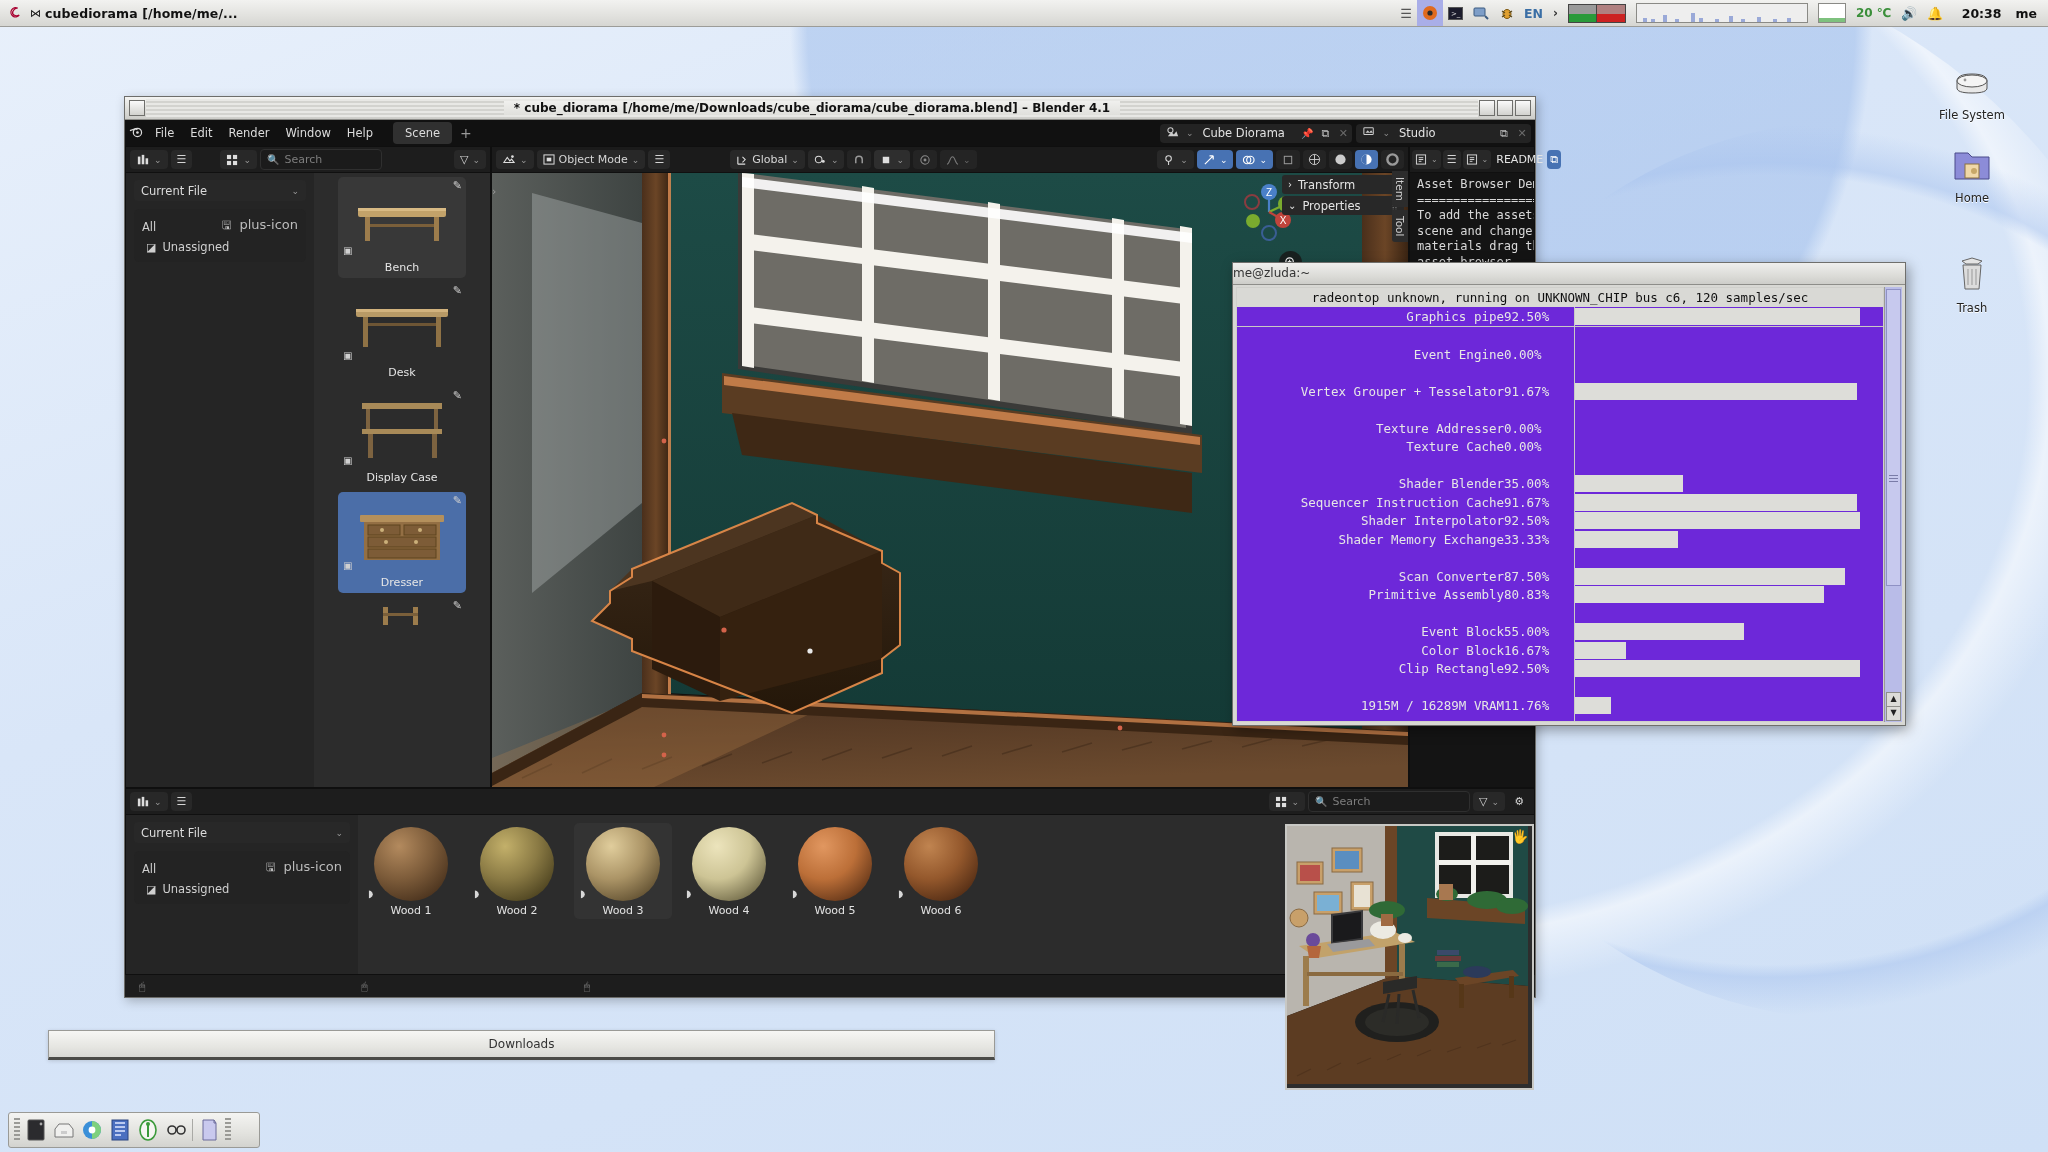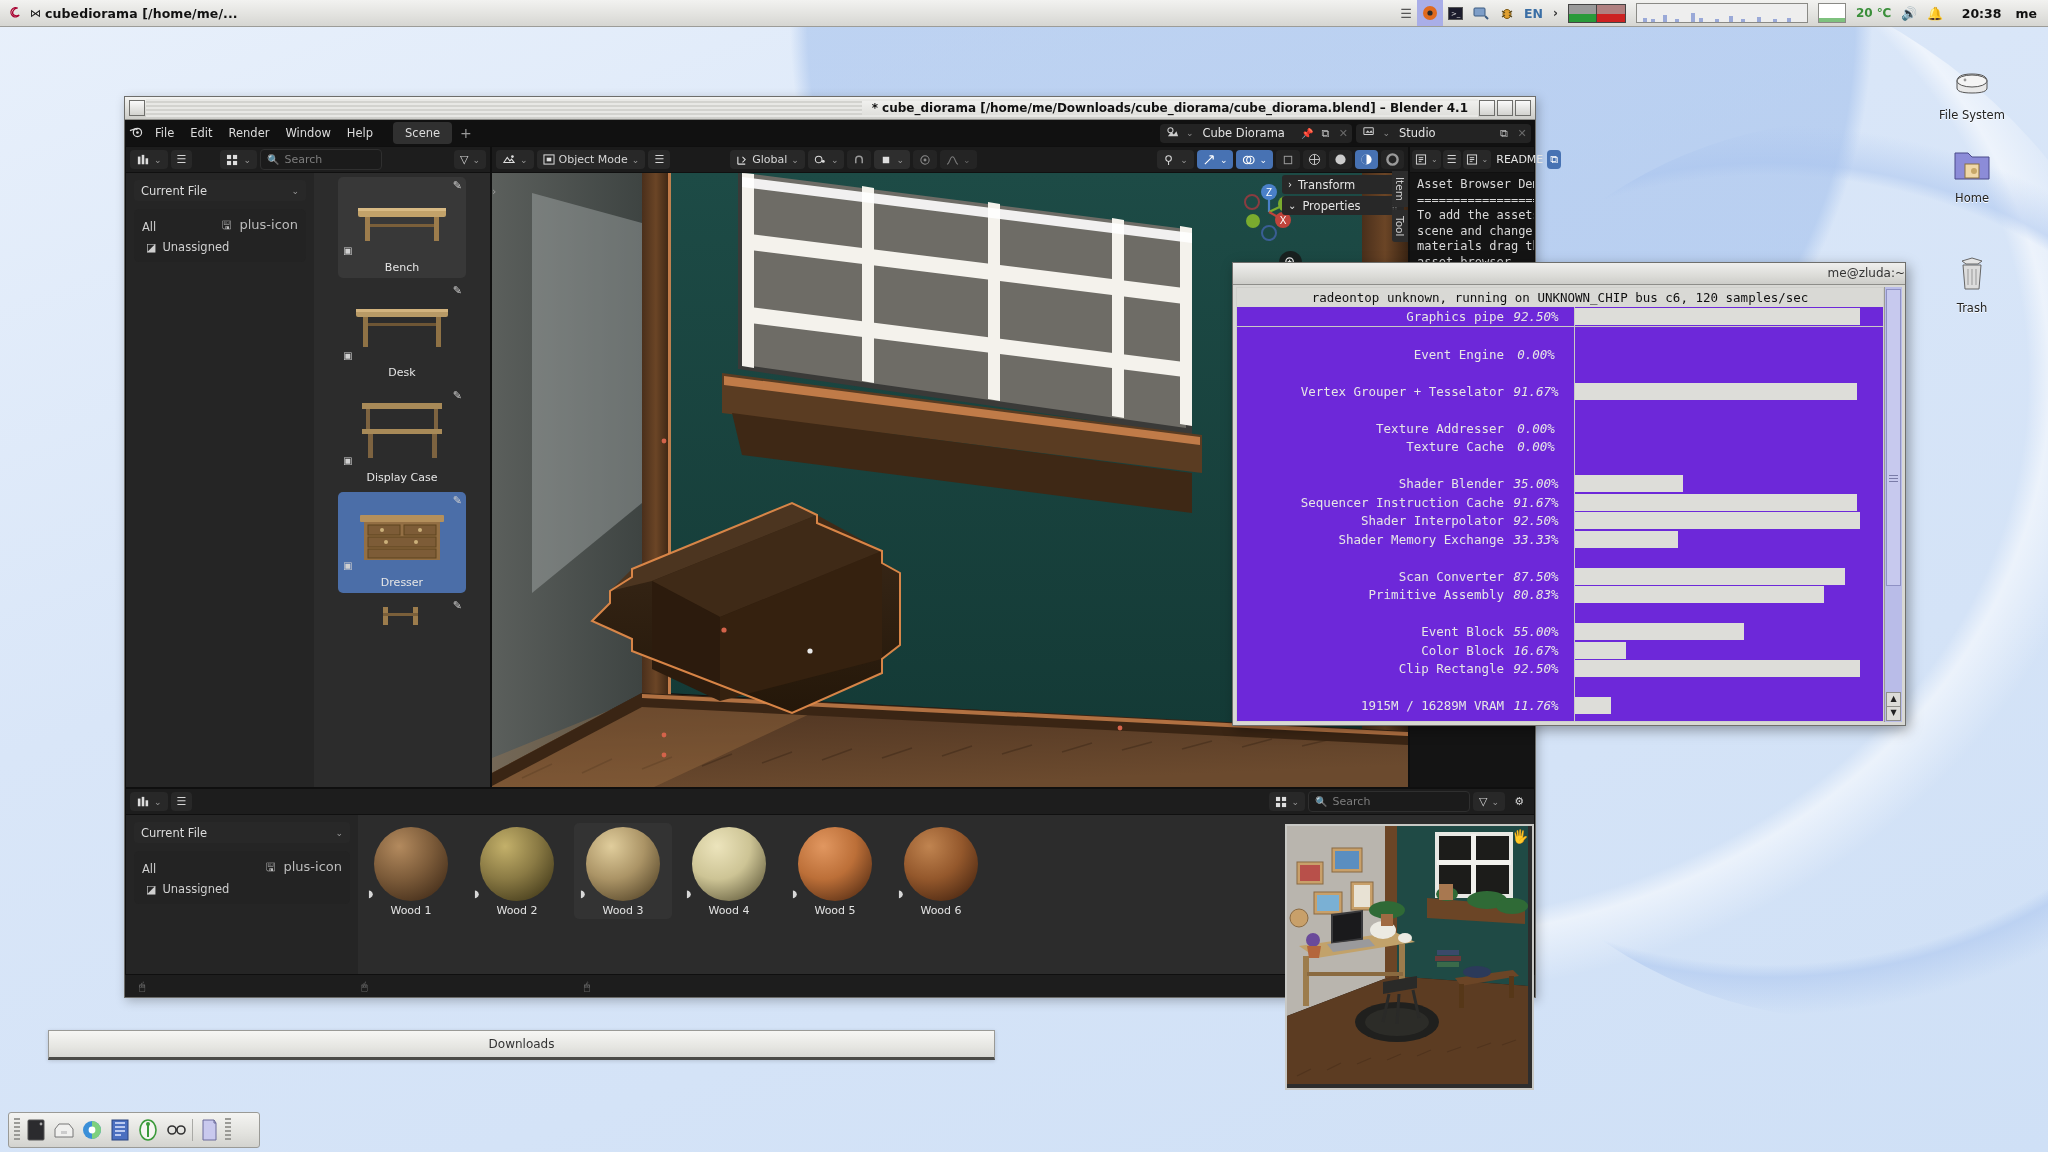--- a/index.html
+++ b/index.html
@@ -45,21 +45,21 @@
   .deskicon{position:absolute;width:120px;text-align:center;font-size:11.5px;color:#222;
      text-shadow:0 1px 0 #fff;cursor:default;}
   .deskicon .gl{display:block;height:46px;line-height:46px;font-size:34px;}
   
   #blender{position:absolute;left:124px;top:96px;width:1410px;height:900px;
     background:#b8b8b4;border:1px solid #6d6d6a;box-shadow:2px 3px 10px rgba(0,0,0,.25);}
   .wtitle{height:22px;display:flex;align-items:center;
      background:linear-gradient(#f4f4f2,#dcdcd8 60%,#cdcdc9);
      border-bottom:1px solid #8d8d89;font-size:12px;color:#111;padding:0 3px;}
   .wtitle .tbtn{width:14px;height:14px;border:1px solid #6f6f6c;background:linear-gradient(#fafafa,#d2d2ce);margin:0 1px;}
-  .wtitle .tt{flex:1;text-align:right;font-weight:bold;font-size:12px;
+  .wtitle .tt{flex:1;text-align:center;font-weight:bold;font-size:12px;
      background:repeating-linear-gradient(#e8e8e5 0 2px,#d3d3cf 2px 4px);
      height:18px;line-height:18px;overflow:hidden;white-space:nowrap;}
   .wtitle .tt span{background:linear-gradient(#f0f0ee,#e0e0dc);padding:0 10px;}
   
   #bl-body{position:absolute;left:0;right:0;top:23px;bottom:0;background:#1d1d1d;
      font-family:"DejaVu Sans","Liberation Sans",sans-serif;}
   #bl-topbar{height:26px;background:#111111;display:flex;align-items:center;
      border-bottom:1px solid #0c0c0c;color:#dcdcdc;font-size:11.5px;}
   #bl-topbar .bl-logo{width:22px;text-align:center;font-size:13px;color:#ddd;}
   #bl-topbar .mi{padding:3px 8px;border-radius:3px;cursor:default;}
@@ -115,32 +115,32 @@
   
   #bl-status{position:absolute;left:0;right:0;bottom:0;height:22px;background:#1d1d1d;
      display:flex;align-items:center;color:#9a9a9a;font-size:10.5px;gap:26px;padding-left:14px;border-top:1px solid #0f0f0f;}
   #bl-ver{margin-left:auto;padding-right:12px;color:#bdbdbd;font-size:11px;}
   
   #preview{position:absolute;border:2px solid #c8c8c4;overflow:hidden;background:#2d2d2d;}
   
   #term{position:absolute;left:1232px;top:262px;width:672px;height:462px;
      background:#d8d8d4;border:1px solid #6f6f6c;box-shadow:3px 4px 12px rgba(0,0,0,.35);}
   #term .ttl{height:21px;background:linear-gradient(#efefed,#dcdcd8 60%,#cdcdc9);
-     border-bottom:1px solid #8d8d89;text-align:right;font-size:12px;color:#333;line-height:21px;}
+     border-bottom:1px solid #8d8d89;text-align:left;font-size:12px;color:#333;line-height:21px;}
   #term .tbody{position:absolute;left:3px;right:3px;top:24px;bottom:3px;background:#6d28d9;display:flex;}
   #term .tmain{flex:1;display:flex;flex-direction:column;border:1px solid #cfcfcb;}
   .rt-head{background:#d9d9d5;color:#101010;text-align:center;
      font-family:"DejaVu Sans Mono","Liberation Mono",monospace;font-size:12.5px;padding:2px 0;}
   .rt-grid{flex:1;display:flex;}
   .rt-left{width:337px;border-right:1px solid #c9c9c5;}
   .rt-right{flex:1;position:relative;}
   .rt-row{height:18.5px;display:flex;align-items:center;justify-content:flex-end;
      font-family:"DejaVu Sans Mono","Liberation Mono",monospace;font-size:12.5px;color:#e6e6e6;padding-right:6px;}
   .rt-row .lbl{text-align:right;}
-  .rt-row .pct{width:64px;text-align:center;font-style:italic;}
+  .rt-row .pct{width:64px;text-align:left;}
   .rt-row.gap{height:18.5px;}
   .bar{height:18.5px;display:flex;align-items:center;}
   .bar i{display:block;height:17px;background:#ddddd9;}
   .rt-sep{height:1px;background:#c9c9c5;}
   .tscroll{width:17px;background:#b9bce8;border-left:1px solid #9a9a96;position:relative;}
   .tscroll .thumbv{position:absolute;left:1px;right:1px;top:2px;height:295px;background:#c7c9ee;border:1px solid #8f91c4;}
   .tscroll .grip{position:absolute;left:4px;top:188px;width:9px;height:8px;
      background:repeating-linear-gradient(#7a7ca8 0 1px,transparent 1px 3px);}
   .tscroll .arw{position:absolute;left:1px;right:1px;height:13px;background:#dcdcd8;border:1px solid #8f8f8b;
      font-size:8px;color:#222;text-align:center;line-height:12px;}

